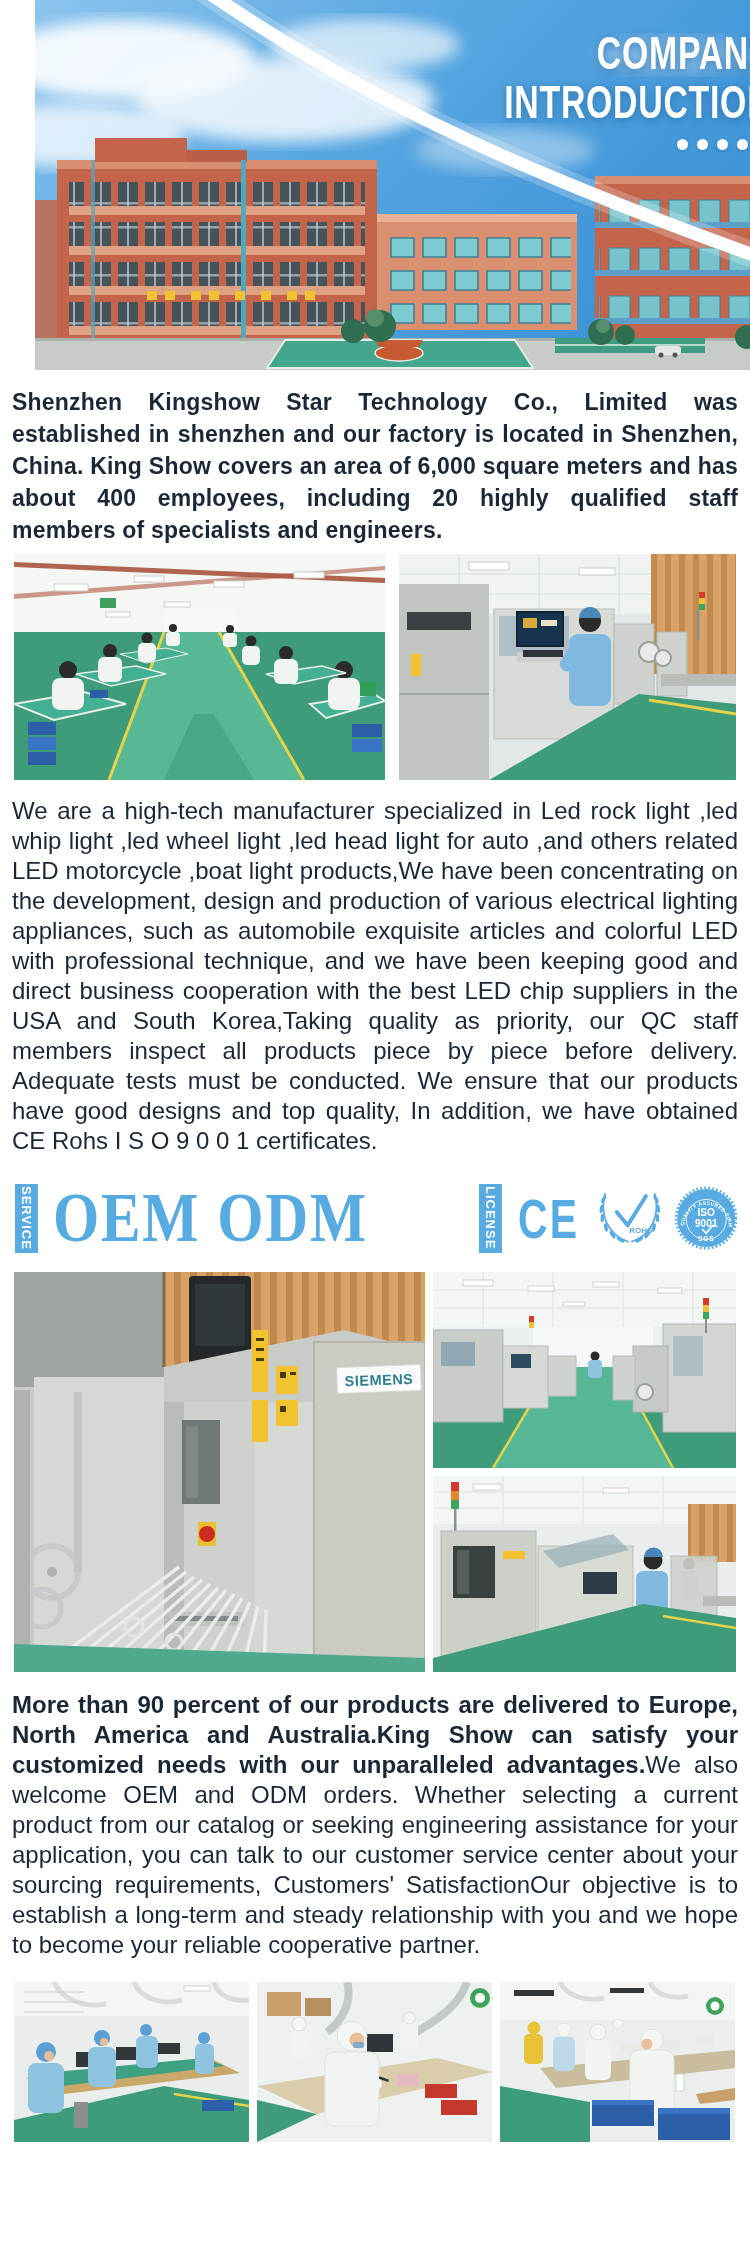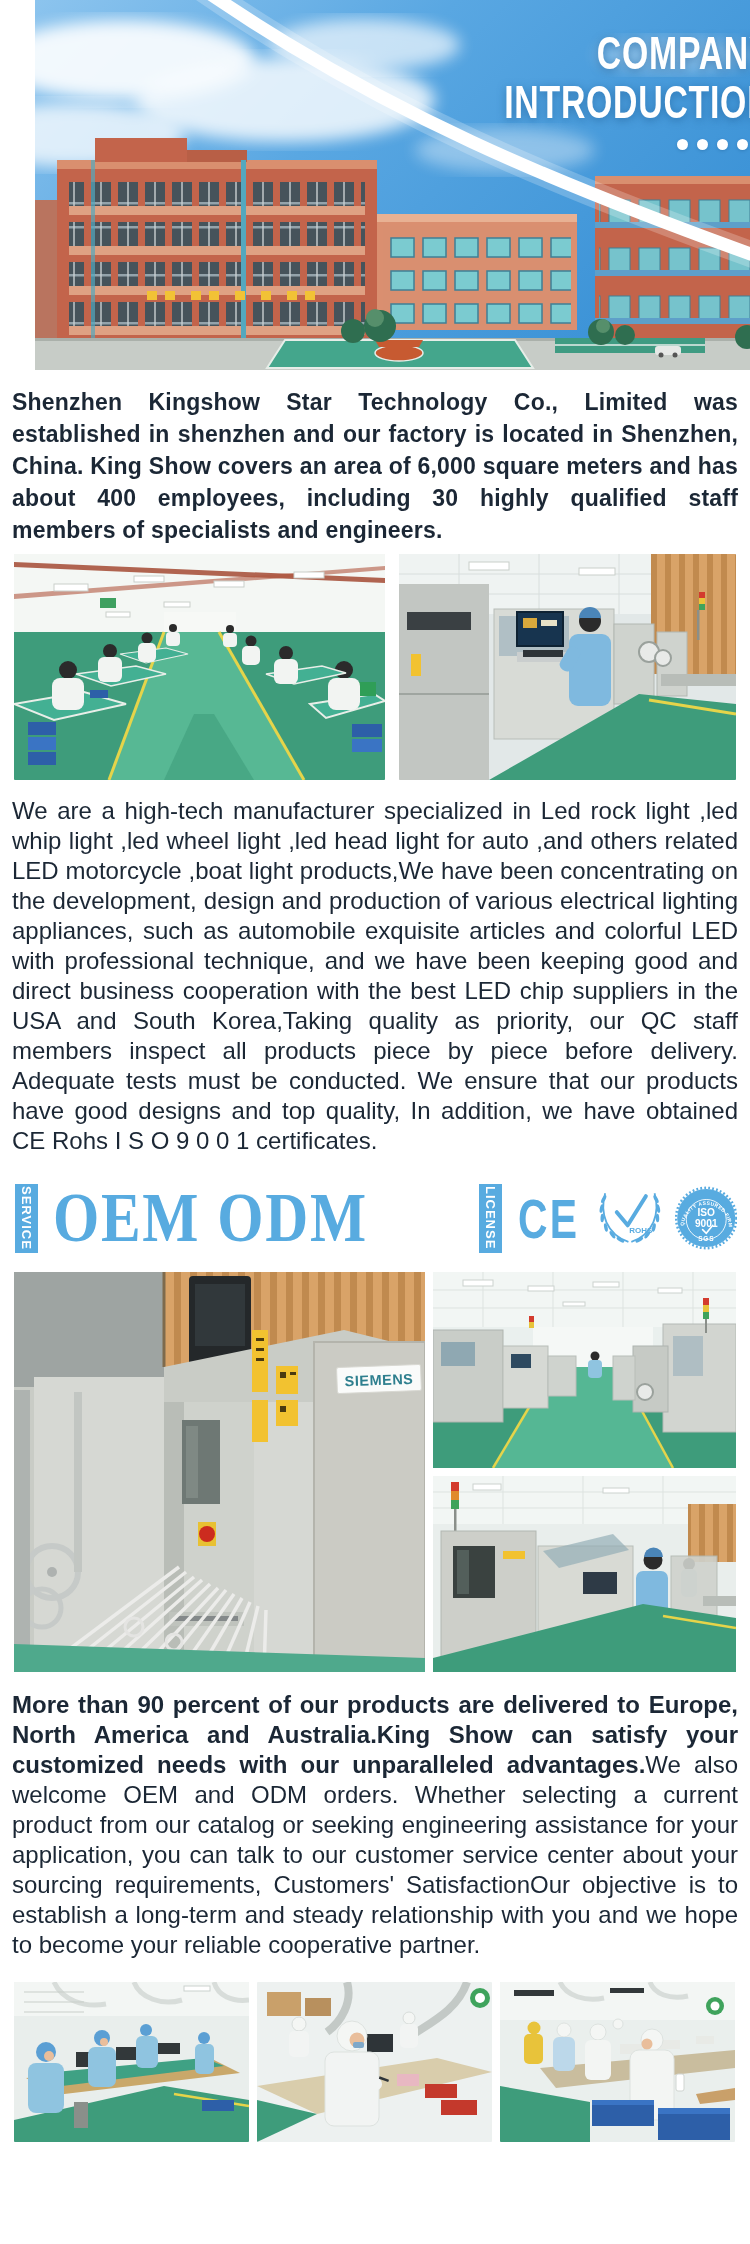--- a/index.html
+++ b/index.html
@@ -147,21 +147,21 @@
     </div>
     <div class="hero-dots">
       <span></span>
         <span></span>
         <span></span>
         <span></span>
         <span></span>
     </div>
   </div>
 
-  <p class="para bold">Shenzhen Kingshow Star Technology Co., Limited was established in shenzhen and our factory is located in Shenzhen, China. King Show covers an area of 6,000 square meters and has about 400 employees, including 30 highly qualified staff members of specialists and engineers.</p>
+  <p class="para bold">Shenzhen Kingshow Star Technology Co., Limited was established in shenzhen and our factory is located in Shenzhen, China. King Show covers an area of 6,000 square meters and has about 400 employees, including 20 highly qualified staff members of specialists and engineers.</p>
 
   <div class="photo-row">
     <svg width="371" height="226" viewBox="0 0 371 226">
       <rect width="371" height="226" fill="#EDF1EF"></rect>
       <rect width="371" height="78" fill="#F4F7F4"></rect>
       <polygon points="0,8 371,24 371,29 0,13" fill="#A34A33" opacity=".85"></polygon>
       <polygon points="0,40 371,12 371,16 0,45" fill="#B0573F" opacity=".6"></polygon>
       <g fill="#FFFFFF" stroke="#C9CFCA">
         <rect x="40" y="30" width="34" height="7"></rect>
           <rect x="120" y="22" width="30" height="6"></rect>

